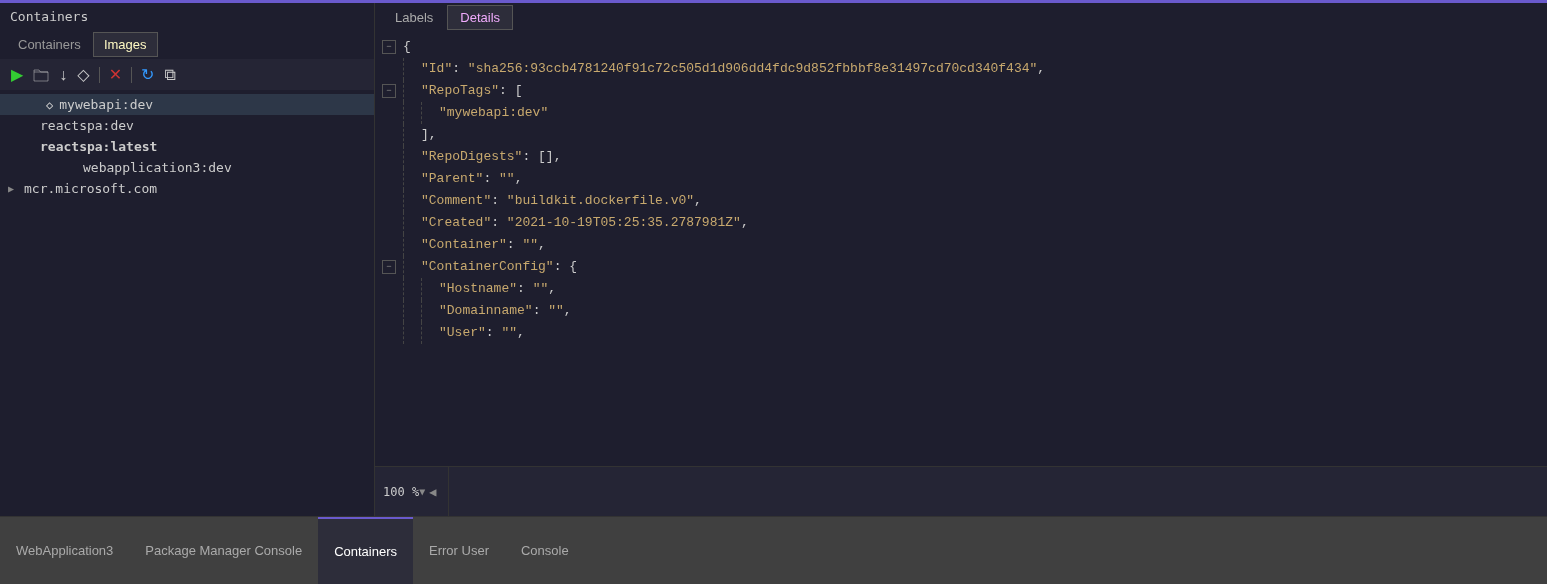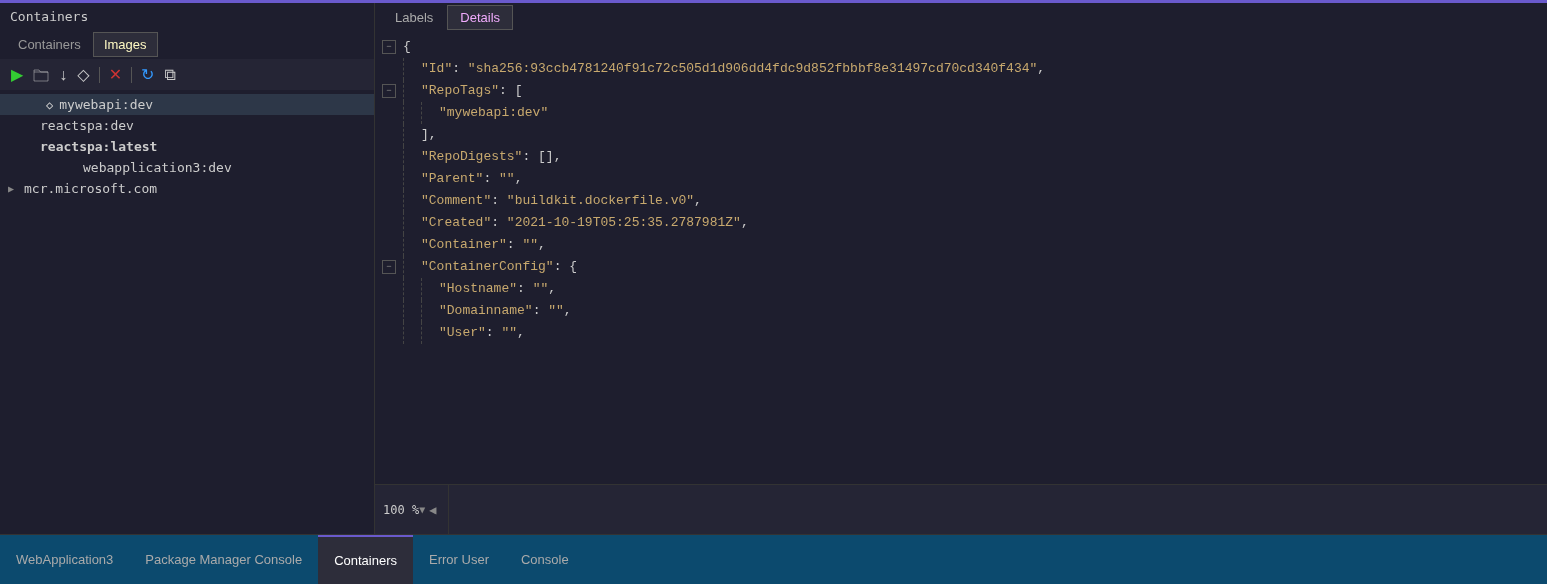--- a/index.html
+++ b/index.html
@@ -215,22 +215,22 @@
 
     .scroll-left {
       color: #888;
       font-size: 12px;
       cursor: pointer;
       padding: 0 4px;
     }
 
     
     .bottom-tabs {
-      height: 50px;
-      background: #0c4a6e;
+      height: 68px;
+      background: #404040;
       display: flex;
       align-items: flex-end;
       flex-shrink: 0;
       border-top: 1px solid #333;
     }
 
     .bottom-tab {
       padding: 0 16px;
       height: 100%;
       display: flex;

